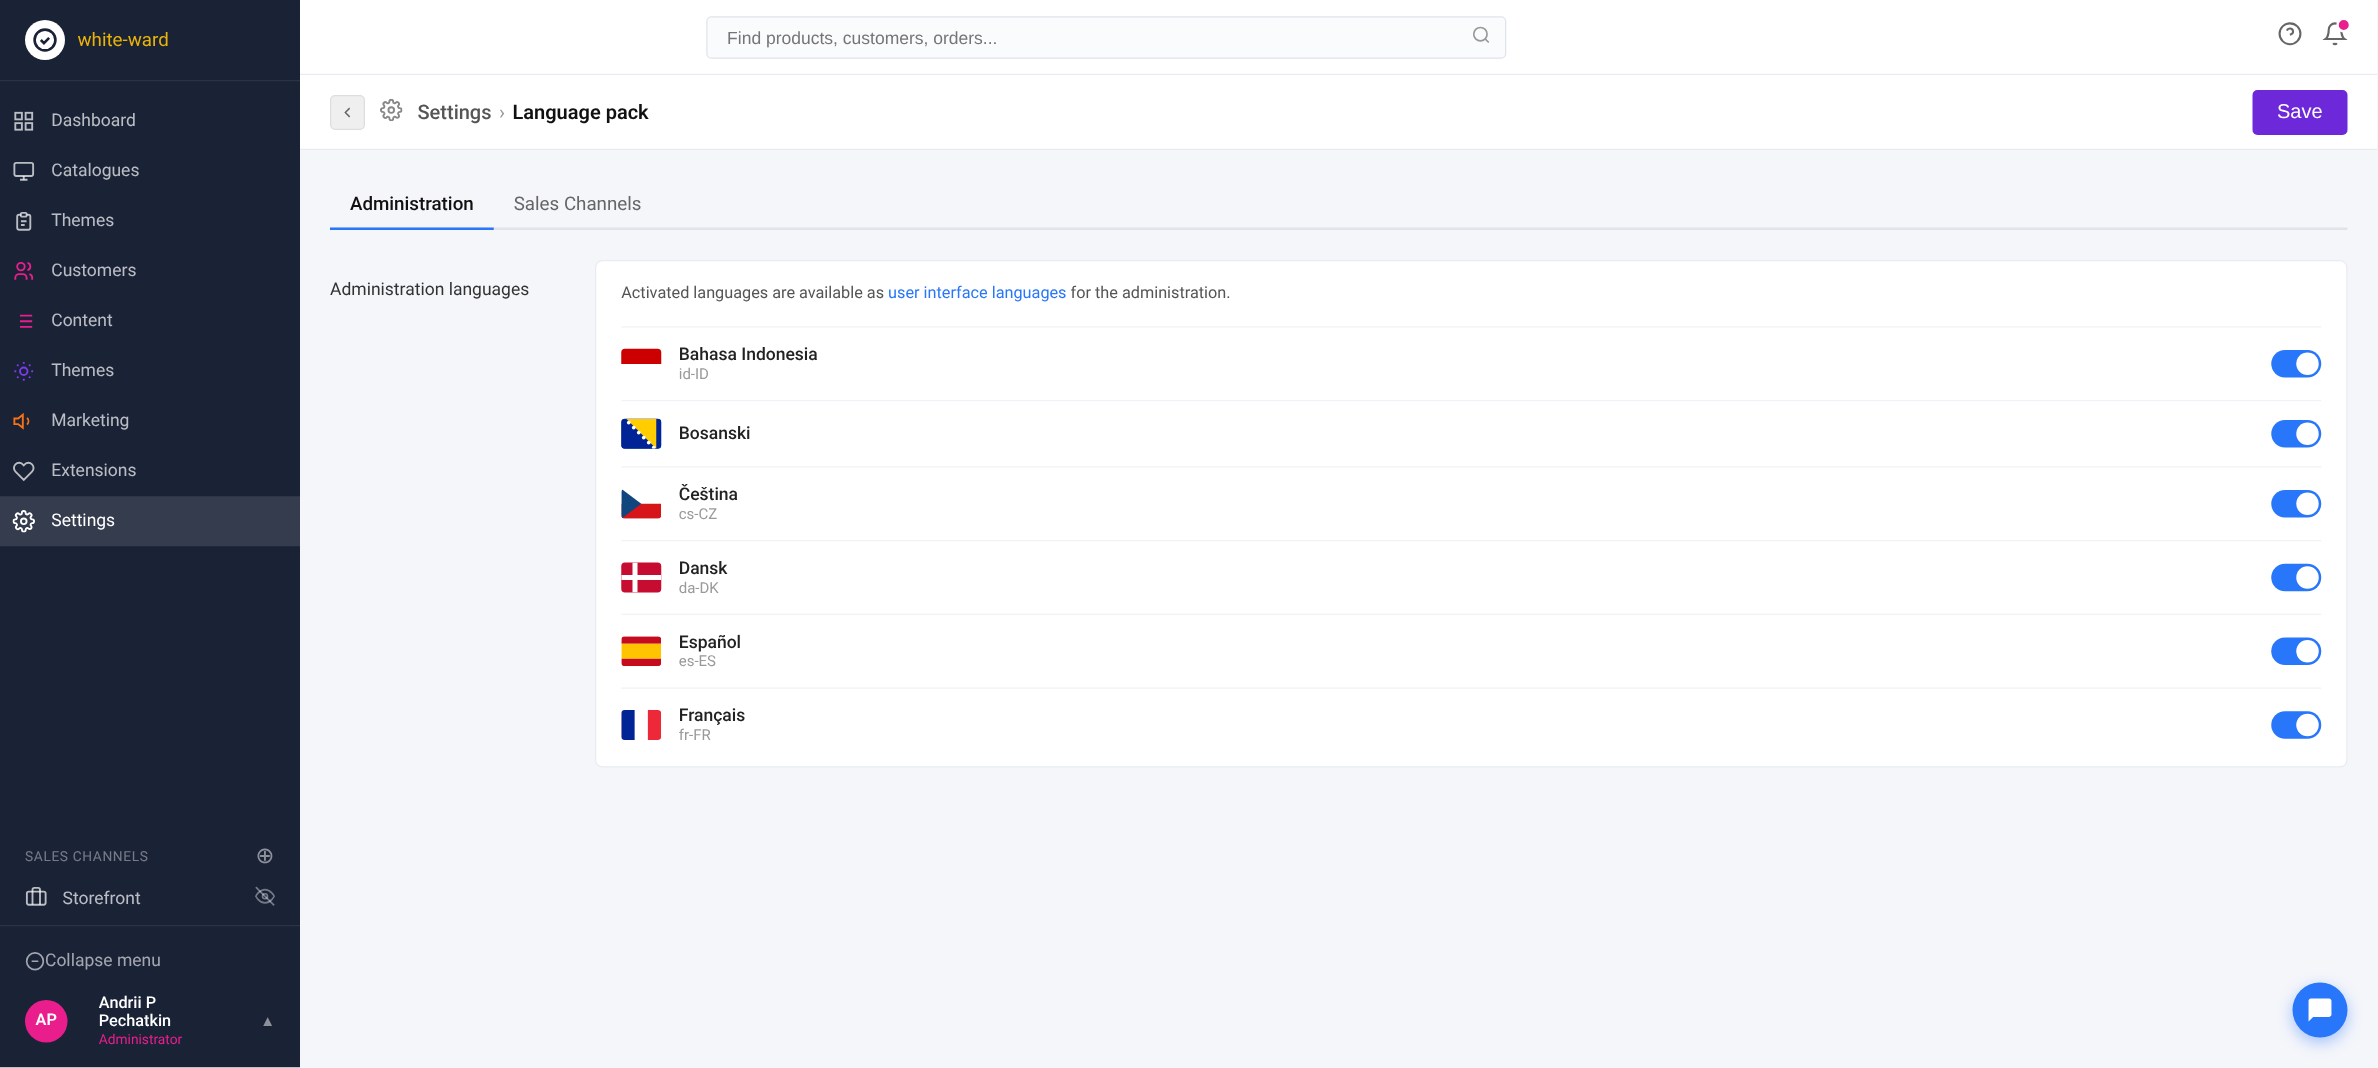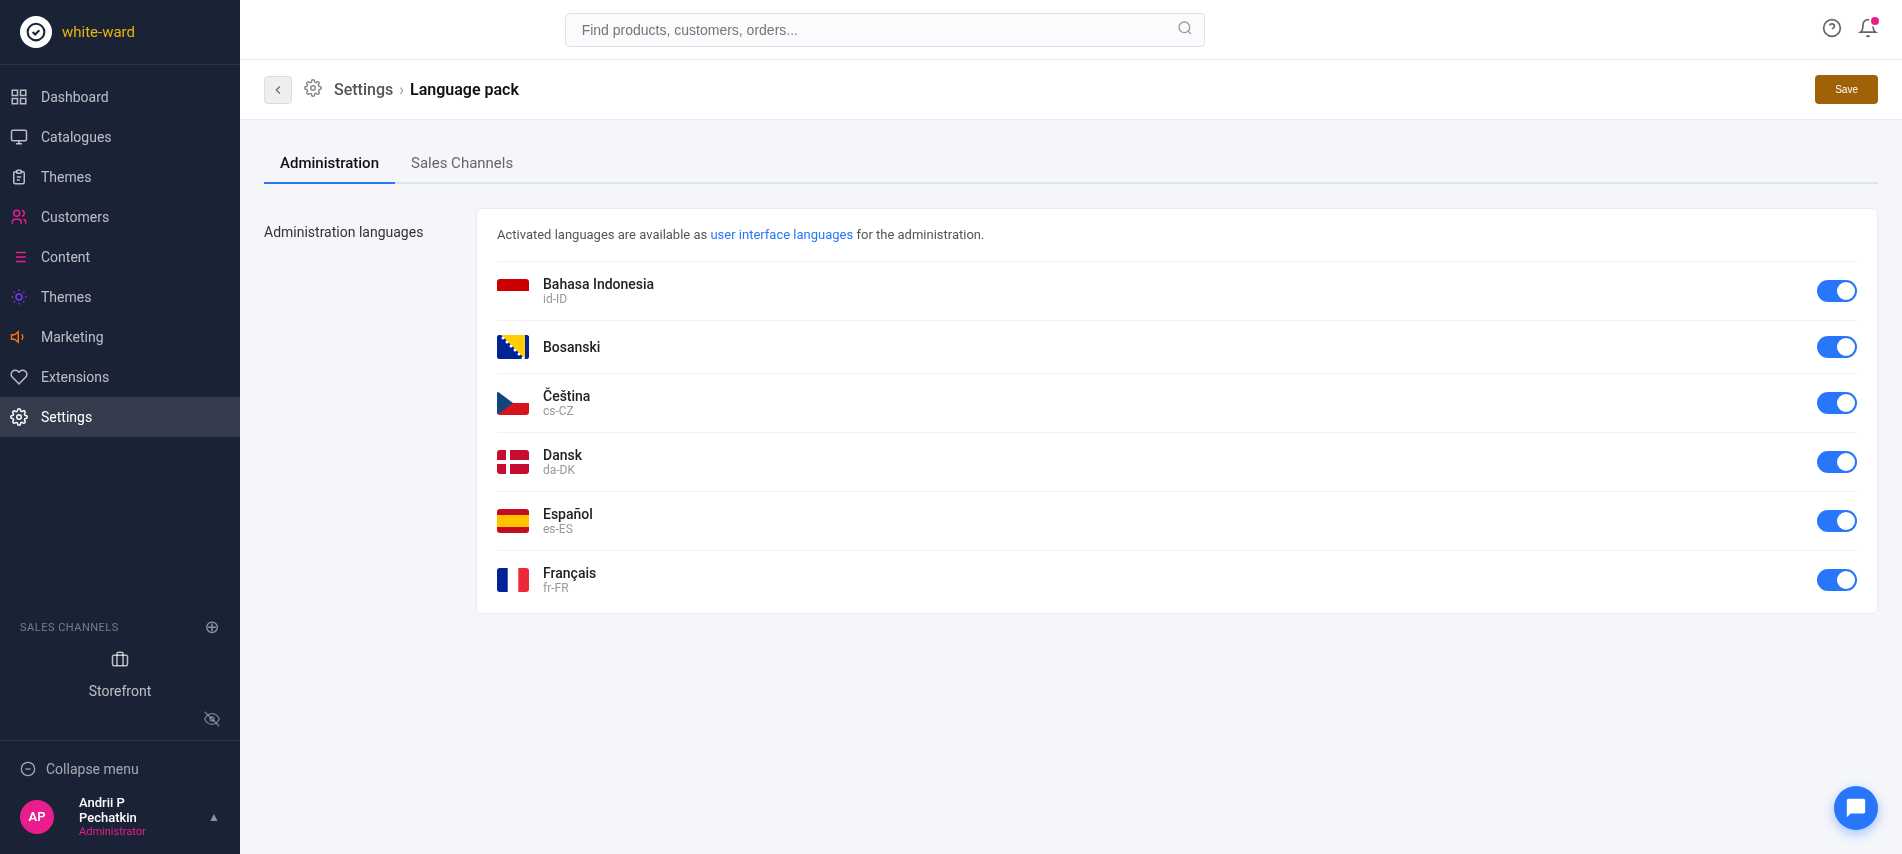--- a/index.html
+++ b/index.html
@@ -60,21 +60,21 @@
       color: rgba(255,255,255,0.5);
       font-size: 18px;
       line-height: 1;
     }
 
     .sidebar-footer {
       padding: 12px 20px;
       border-top: 1px solid rgba(255,255,255,0.08);
     }
     .collapse-menu {
-      display: flex; align-items: center; gap: 10px;
+      display: flex; align-items: center; 
       color: rgba(255,255,255,0.6);
       font-size: 14px;
       cursor: pointer;
       padding: 8px 0;
     }
     .user-profile {
       display: flex; align-items: center; gap: 25px;
       padding: 10px 0 4px;
       cursor: pointer;
     }
@@ -90,21 +90,20 @@
     .user-name { font-size: 13px; color: #fff; font-weight: 500; }
     .user-role { font-size: 11px; color: #e91e8c; }
     .user-chevron { color: rgba(255,255,255,0.5); font-size: 12px; }
 
     .storefront-item {
       display: flex; align-items: center; gap: 12px;
       padding: 10px 20px;
       cursor: pointer;
       color: rgba(255,255,255,0.7);
       font-size: 14px;
-      flex-direction: column;
     }
     .storefront-item .eye-icon { margin-left: auto; color: rgba(255,255,255,0.4); }
 
     
     .main { flex: 1; display: flex; flex-direction: column; overflow: hidden; }
 
     
     .topbar {
       background: #fff;
       padding: 0 24px;
@@ -148,26 +147,26 @@
     }
     .breadcrumb { display: flex; align-items: center; gap: 6px; font-size: 16px; }
     .breadcrumb-settings { color: #555; font-weight: 500; }
     .breadcrumb-sep { color: #999; }
     .breadcrumb-current { color: #111; font-weight: 600; }
     .page-header-left { display: flex; align-items: center; gap: 12px; }
     .back-btn { width: 28px; height: 28px; border: 1px solid #ddd; border-radius: 4px; display: flex; align-items: center; justify-content: center; cursor: pointer; color: #666; }
     .settings-gear { color: #888; cursor: pointer; font-size: 16px; }
 
     .save-btn {
-      background: #a16207;
+      background: #6d28d9;
       color: #fff;
       border: none;
       padding: 9px 20px;
       border-radius: 4px;
-      font-size: 10px;
+      font-size: 16px;
       font-weight: 500;
       cursor: pointer;
     }
 
     
     .content-area { flex: 1; overflow-y: auto; padding: 24px; }
 
     
     .tabs { display: flex; gap: 0; border-bottom: 2px solid #e0e4ea; margin-bottom: 24px; }
     .tab {

